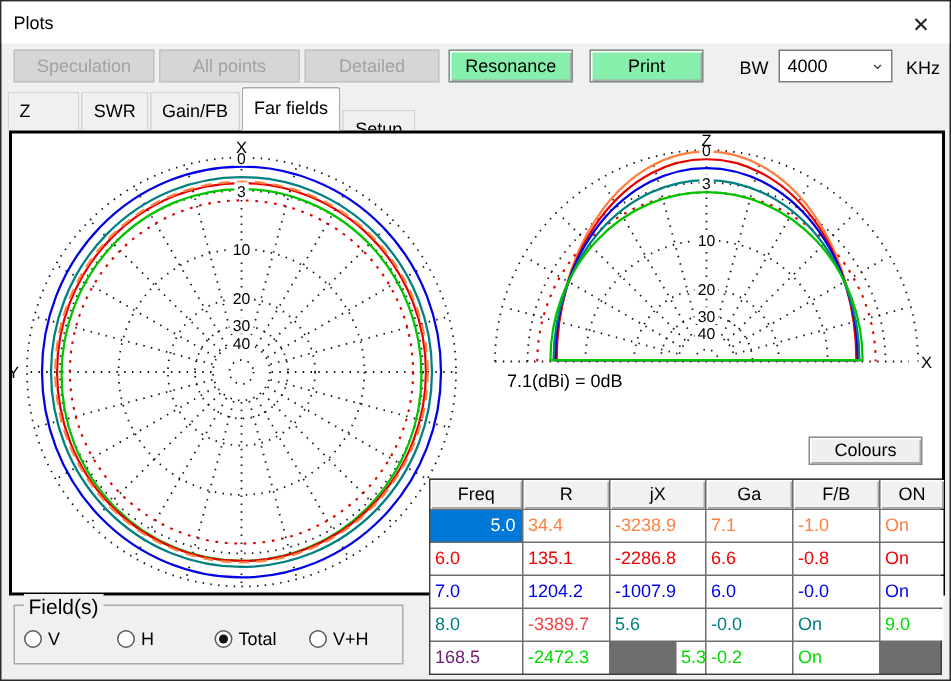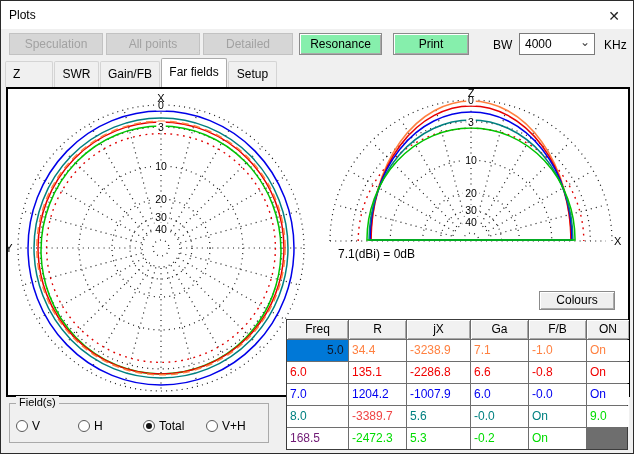--- a/index.html
+++ b/index.html
@@ -32,21 +32,21 @@
   .tbl{position:absolute;left:285px;top:318px;width:342px;box-sizing:border-box;background:#6e6e6e;
        border:1px solid #3c3c3c;z-index:5;display:grid;
        grid-template-columns:61px 57px 63px 57px 57px 42px;gap:1px;}
   .hc{background:#f1f1f1;height:19px;line-height:19px;text-align:center;font-size:12px;
       box-shadow:inset 1px 1px 0 #fff,inset -1px -1px 0 #a8a8a8;}
   .bc{background:#fff;height:21px;line-height:21px;padding-left:3px;box-sizing:border-box;
       font-size:12px;overflow:hidden;}
   .bc.sel{background:#0078d7;}
   .groupbox{position:absolute;left:8px;top:402px;width:260px;height:40px;box-sizing:border-box;
             border:1px solid #aaa;z-index:2;}
-  .grouplabel{position:absolute;left:6px;top:-8px;background:#f0f0f0;padding:0 3px;font-size:11px;}
+  .grouplabel{position:absolute;left:6px;top:-8px;background:#f0f0f0;padding:0 3px;font-size:14px;}
   .radio{position:absolute;top:15px;height:14px;display:flex;align-items:center;}
   .rdot{width:12px;height:12px;border-radius:50%;border:1px solid #5a5a5a;background:#fff;
         box-sizing:border-box;position:relative;}
   .rdot.on::after{content:"";position:absolute;left:2px;top:2px;width:6px;height:6px;
         border-radius:50%;background:#111;}
   .rlabel{margin-left:4px;font-size:12px;}
   svg text{font-family:"Liberation Sans",sans-serif;}
 </style>
 </head>
 <body>
@@ -69,21 +69,21 @@
     <span class="val">4000</span>
     <span class="chev">⌄</span>
   </div>
   <span class="bwlabel" style="left:603px">KHz</span>
 
   <div id="tabbar">
       <div class="tab leftalign" style="left: 4px; width: 48px;">Z</div>
       <div class="tab" style="left: 53px; width: 45px;">SWR</div>
       <div class="tab" style="left: 99px; width: 60px;">Gain/FB</div>
       <div class="tab active" style="left: 160px; width: 66px;">Far fields</div>
-      <div class="tab" style="left: 227px; width: 49px;">Setup</div>
+      <div class="tab" style="left: 227px; width: 49px; margin-top: 12px;">Setup</div>
     </div>
 
   <div class="plotpanel">
     <svg id="plots" width="620" height="306">
         <g>
           <circle cx="153" cy="159" r="143" stroke="#161616" stroke-width="1.2" fill="none" stroke-dasharray="1 4.2"></circle>
           <circle cx="153" cy="159" r="120.978" stroke="#161616" stroke-width="1.2" fill="none" stroke-dasharray="1 4.2"></circle>
           <circle cx="153" cy="159" r="81.939" stroke="#161616" stroke-width="1.2" fill="none" stroke-dasharray="1 4.2"></circle>
           <circle cx="153" cy="159" r="49.04900000000001" stroke="#161616" stroke-width="1.2" fill="none" stroke-dasharray="1 4.2"></circle>
           <circle cx="153" cy="159" r="31.031" stroke="#161616" stroke-width="1.2" fill="none" stroke-dasharray="1 4.2"></circle>
@@ -181,21 +181,21 @@
 
   <div class="colours">Colours</div>
 
   <div class="tbl" id="freqtable">
       <div class="hc">Freq</div>
       <div class="hc">R</div>
       <div class="hc">jX</div>
       <div class="hc">Ga</div>
       <div class="hc">F/B</div>
       <div class="hc">ON</div>
-      <div class="bc sel" style="color: #0f172a; padding-left: 40px;">5.0</div>
+      <div class="bc sel" style="color: #ffffff; padding-left: 40px;">5.0</div>
       <div class="bc" style="color: rgb(255, 128, 64);">34.4</div>
       <div class="bc" style="color: rgb(255, 128, 64);">-3238.9</div>
       <div class="bc" style="color: rgb(255, 128, 64);">7.1</div>
       <div class="bc" style="color: rgb(255, 128, 64);">-1.0</div>
       <div class="bc" style="color: rgb(255, 128, 64);">On</div>
       <div class="bc" style="color: rgb(240, 0, 0);">6.0</div>
       <div class="bc" style="color: rgb(240, 0, 0);">135.1</div>
       <div class="bc" style="color: rgb(240, 0, 0);">-2286.8</div>
       <div class="bc" style="color: rgb(240, 0, 0);">6.6</div>
       <div class="bc" style="color: rgb(240, 0, 0);">-0.8</div>
@@ -207,21 +207,21 @@
       <div class="bc" style="color: rgb(0, 0, 240);">-0.0</div>
       <div class="bc" style="color: rgb(0, 0, 240);">On</div>
       <div class="bc" style="color: rgb(0, 128, 128);">8.0</div>
       <div class="bc" style="color: #ef4444;">-3389.7</div>
       <div class="bc" style="color: rgb(0, 128, 128);">5.6</div>
       <div class="bc" style="color: rgb(0, 128, 128);">-0.0</div>
       <div class="bc" style="color: rgb(0, 128, 128);">On</div>
       <div class="bc" style="color: rgb(0, 220, 0);">9.0</div>
       <div class="bc" style="color: #701a75;">168.5</div>
       <div class="bc" style="color: rgb(0, 220, 0);">-2472.3</div>
-      <div class="bc" style="color: rgb(0, 220, 0);">5.3</div>
+      <div class="bc" style="color: rgb(0, 220, 0); margin-left: 44px;">5.3</div>
       <div class="bc" style="color: rgb(0, 220, 0);">-0.2</div>
       <div class="bc" style="color: rgb(0, 220, 0);">On</div>
     </div>
 
   <div class="groupbox">
     <span class="grouplabel">Field(s)</span>
     <div id="radios">
         <div class="radio" style="left: 6px;">
           <span class="rdot"></span>
           <span class="rlabel">V</span>

